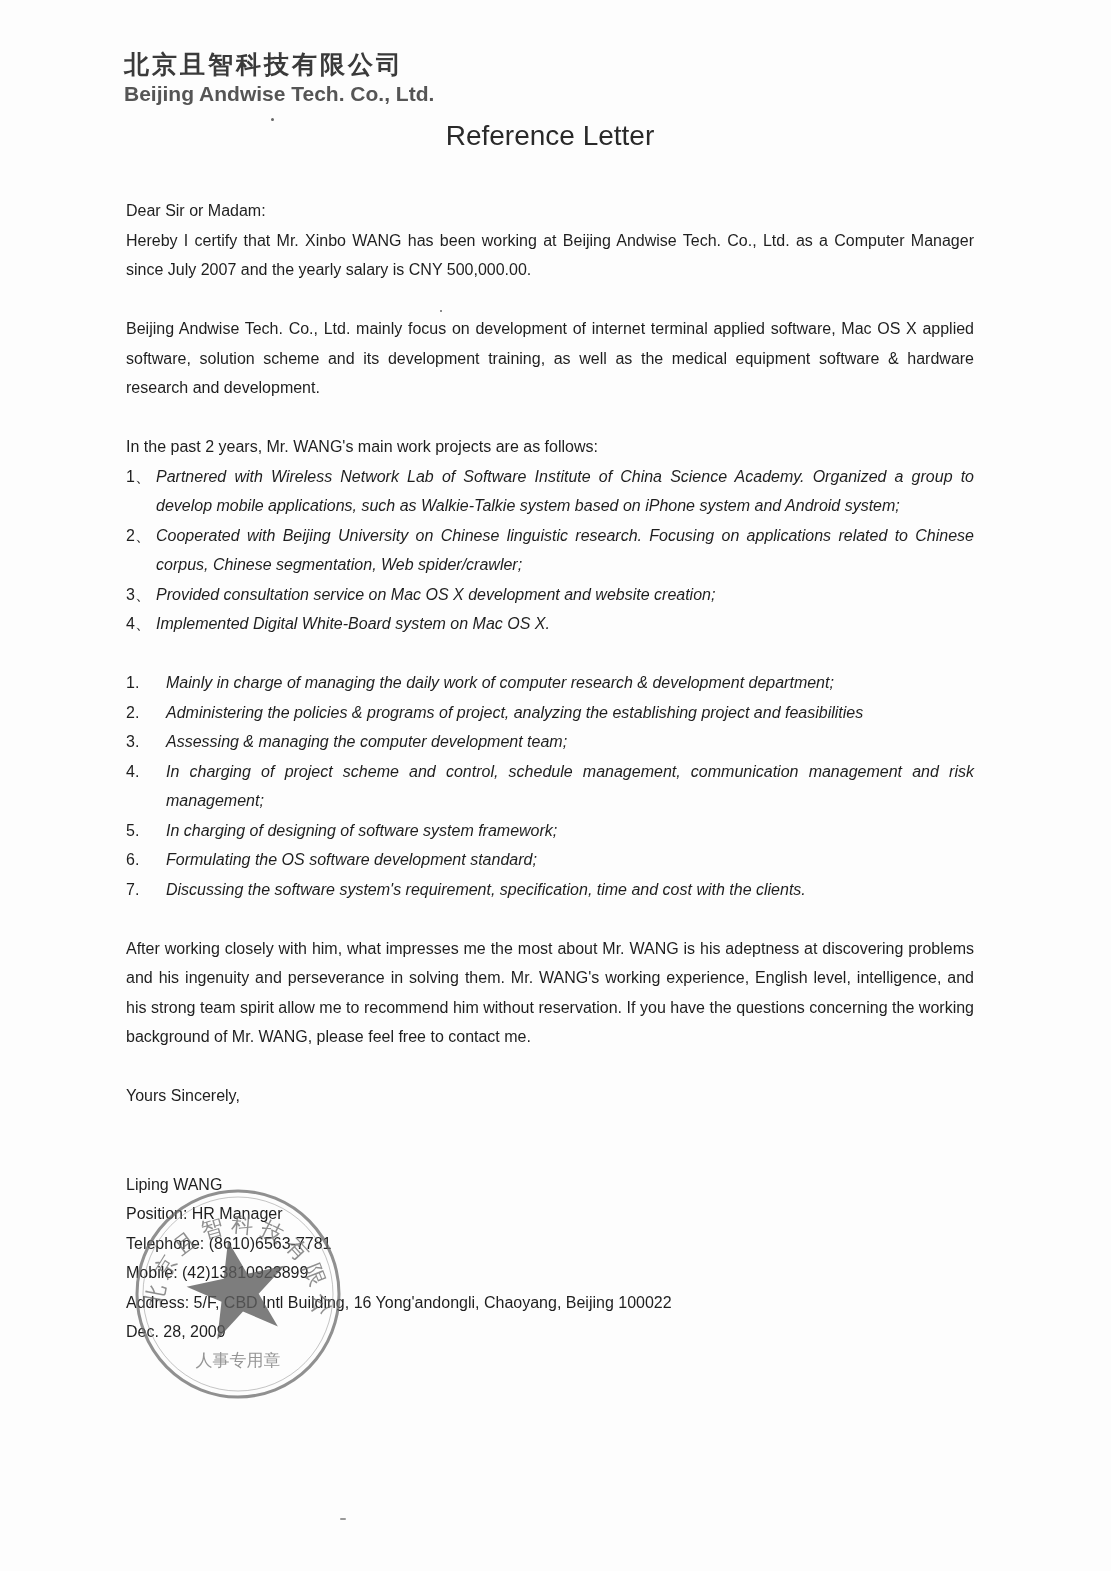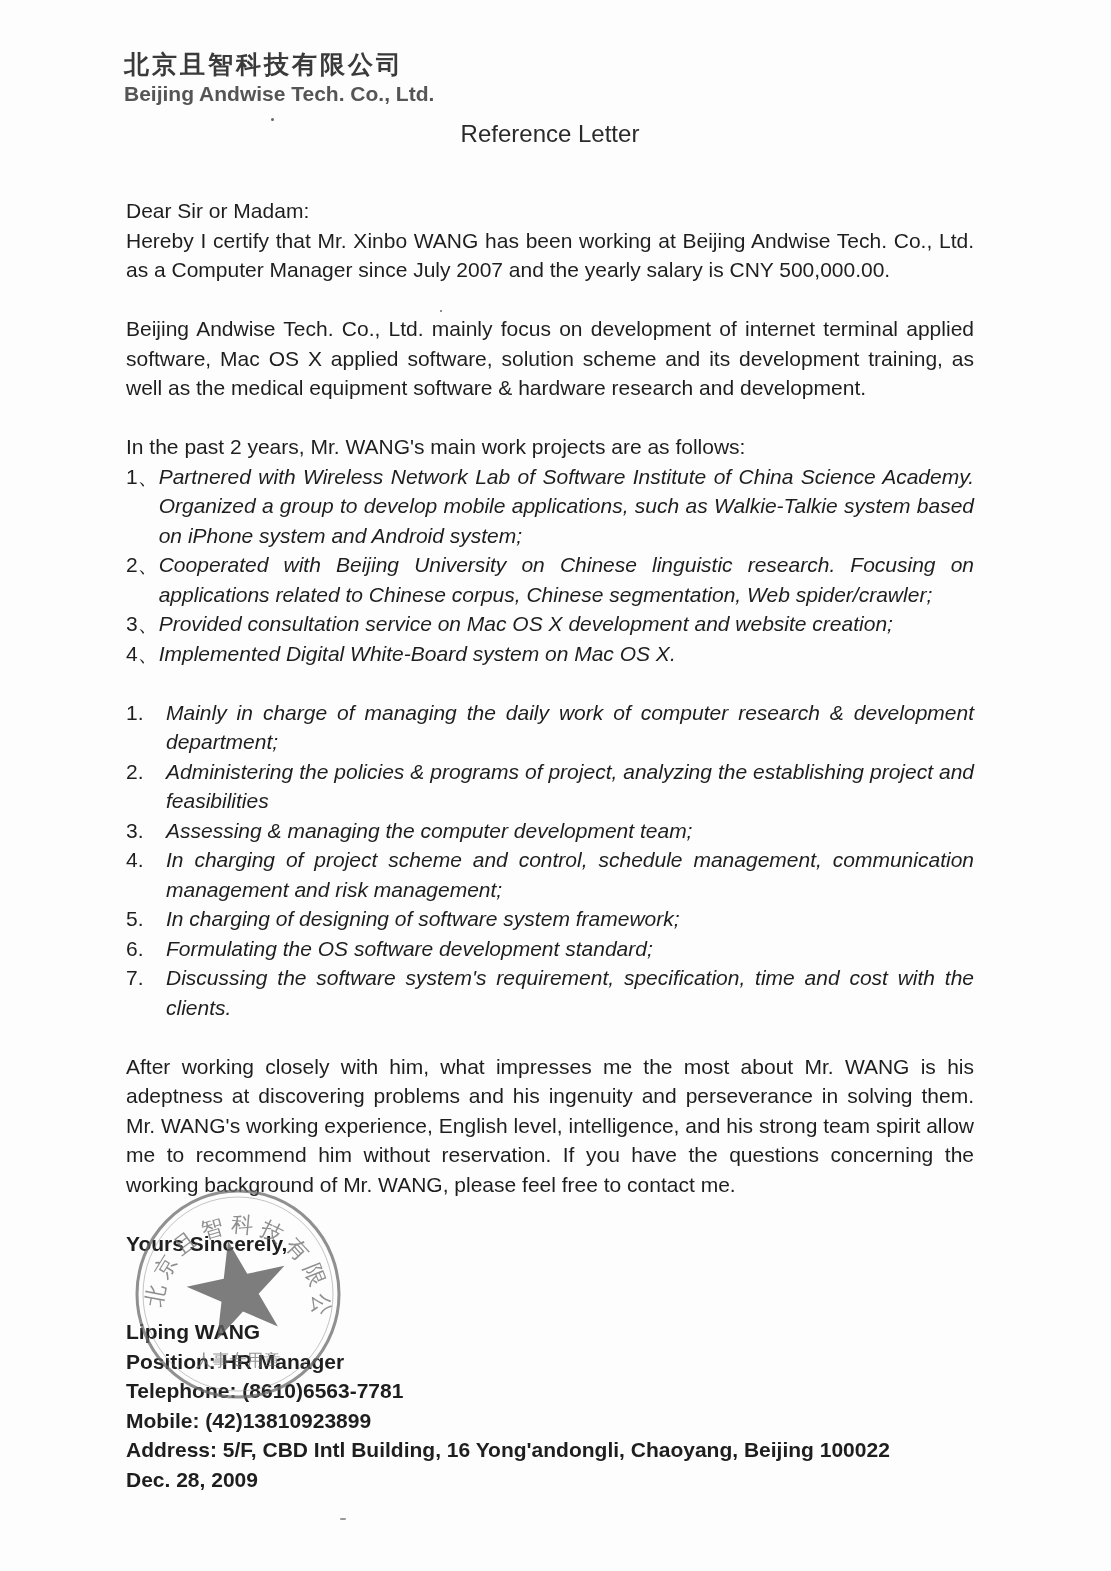--- a/index.html
+++ b/index.html
@@ -12,33 +12,33 @@
     position: absolute; left: 124px; top: 48px;
     font-family: "DejaVu Sans", sans-serif; font-weight: bold;
     font-size: 25px; letter-spacing: 3px; color: #3a3a3a;
   }
   .company-en {
     position: absolute; left: 124px; top: 82px;
     font-size: 21px; color: #555; font-weight: bold;
   }
   .title {
     position: absolute; left: 0; width: 1100px; top: 120px;
-    text-align: center; font-size: 24px; color: #2a2a2a;
+    text-align: center; font-size: 28px; color: #2a2a2a;
   }
   .body {
     position: absolute; left: 126px; top: 196px; width: 848px;
-    font-size: 21px; line-height: 29.5px;
+    font-size: 16px; line-height: 29.5px;
   }
   .body p { margin: 0; text-align: justify; }
   .gap { height: 29.5px; }
   .item { display: flex; }
   .item .num { flex: 0 0 30px; }
   .item.dot .num { flex: 0 0 40px; }
   .item .txt { flex: 1; text-align: justify; font-style: italic; }
-  .sig { margin-top: 29.5px; font-weight: bold; }
+  .sig { margin-top: 29.5px; }
   .sig-gap { height: 59px; }
   .stamp {
     position: absolute; left: 132px; top: 1188px; width: 212px; height: 212px;
     pointer-events: none;
   }
   .dotmark { position: absolute; width: 3px; height: 3px; background: #666; border-radius: 50%; }
 </style>
 </head>
 <body>
 

